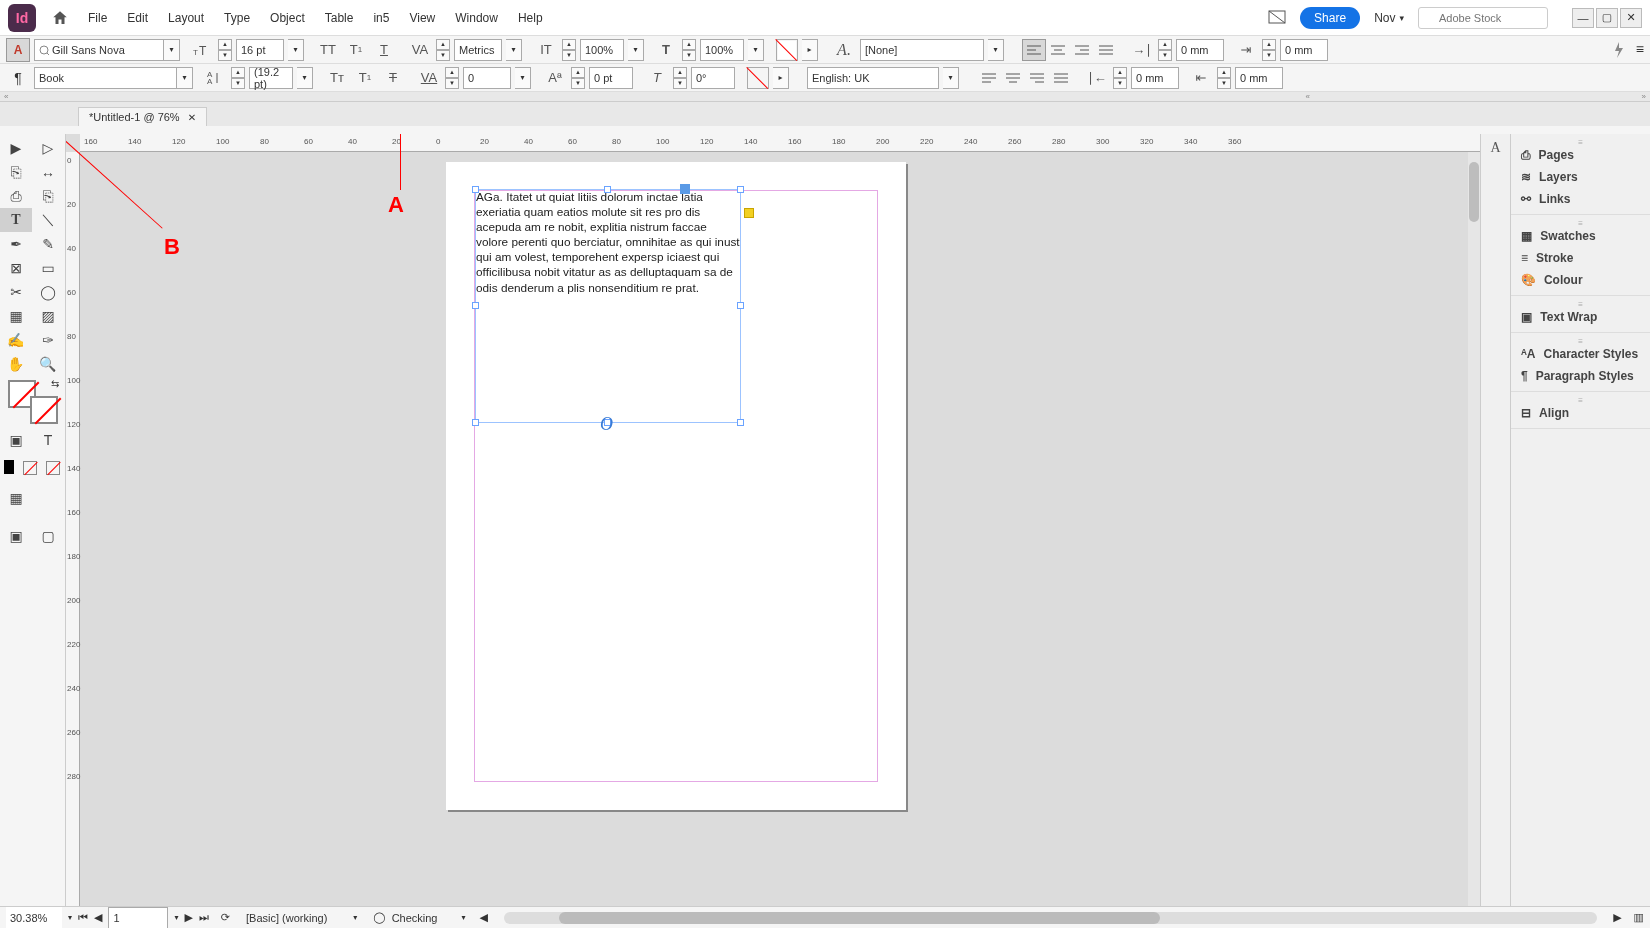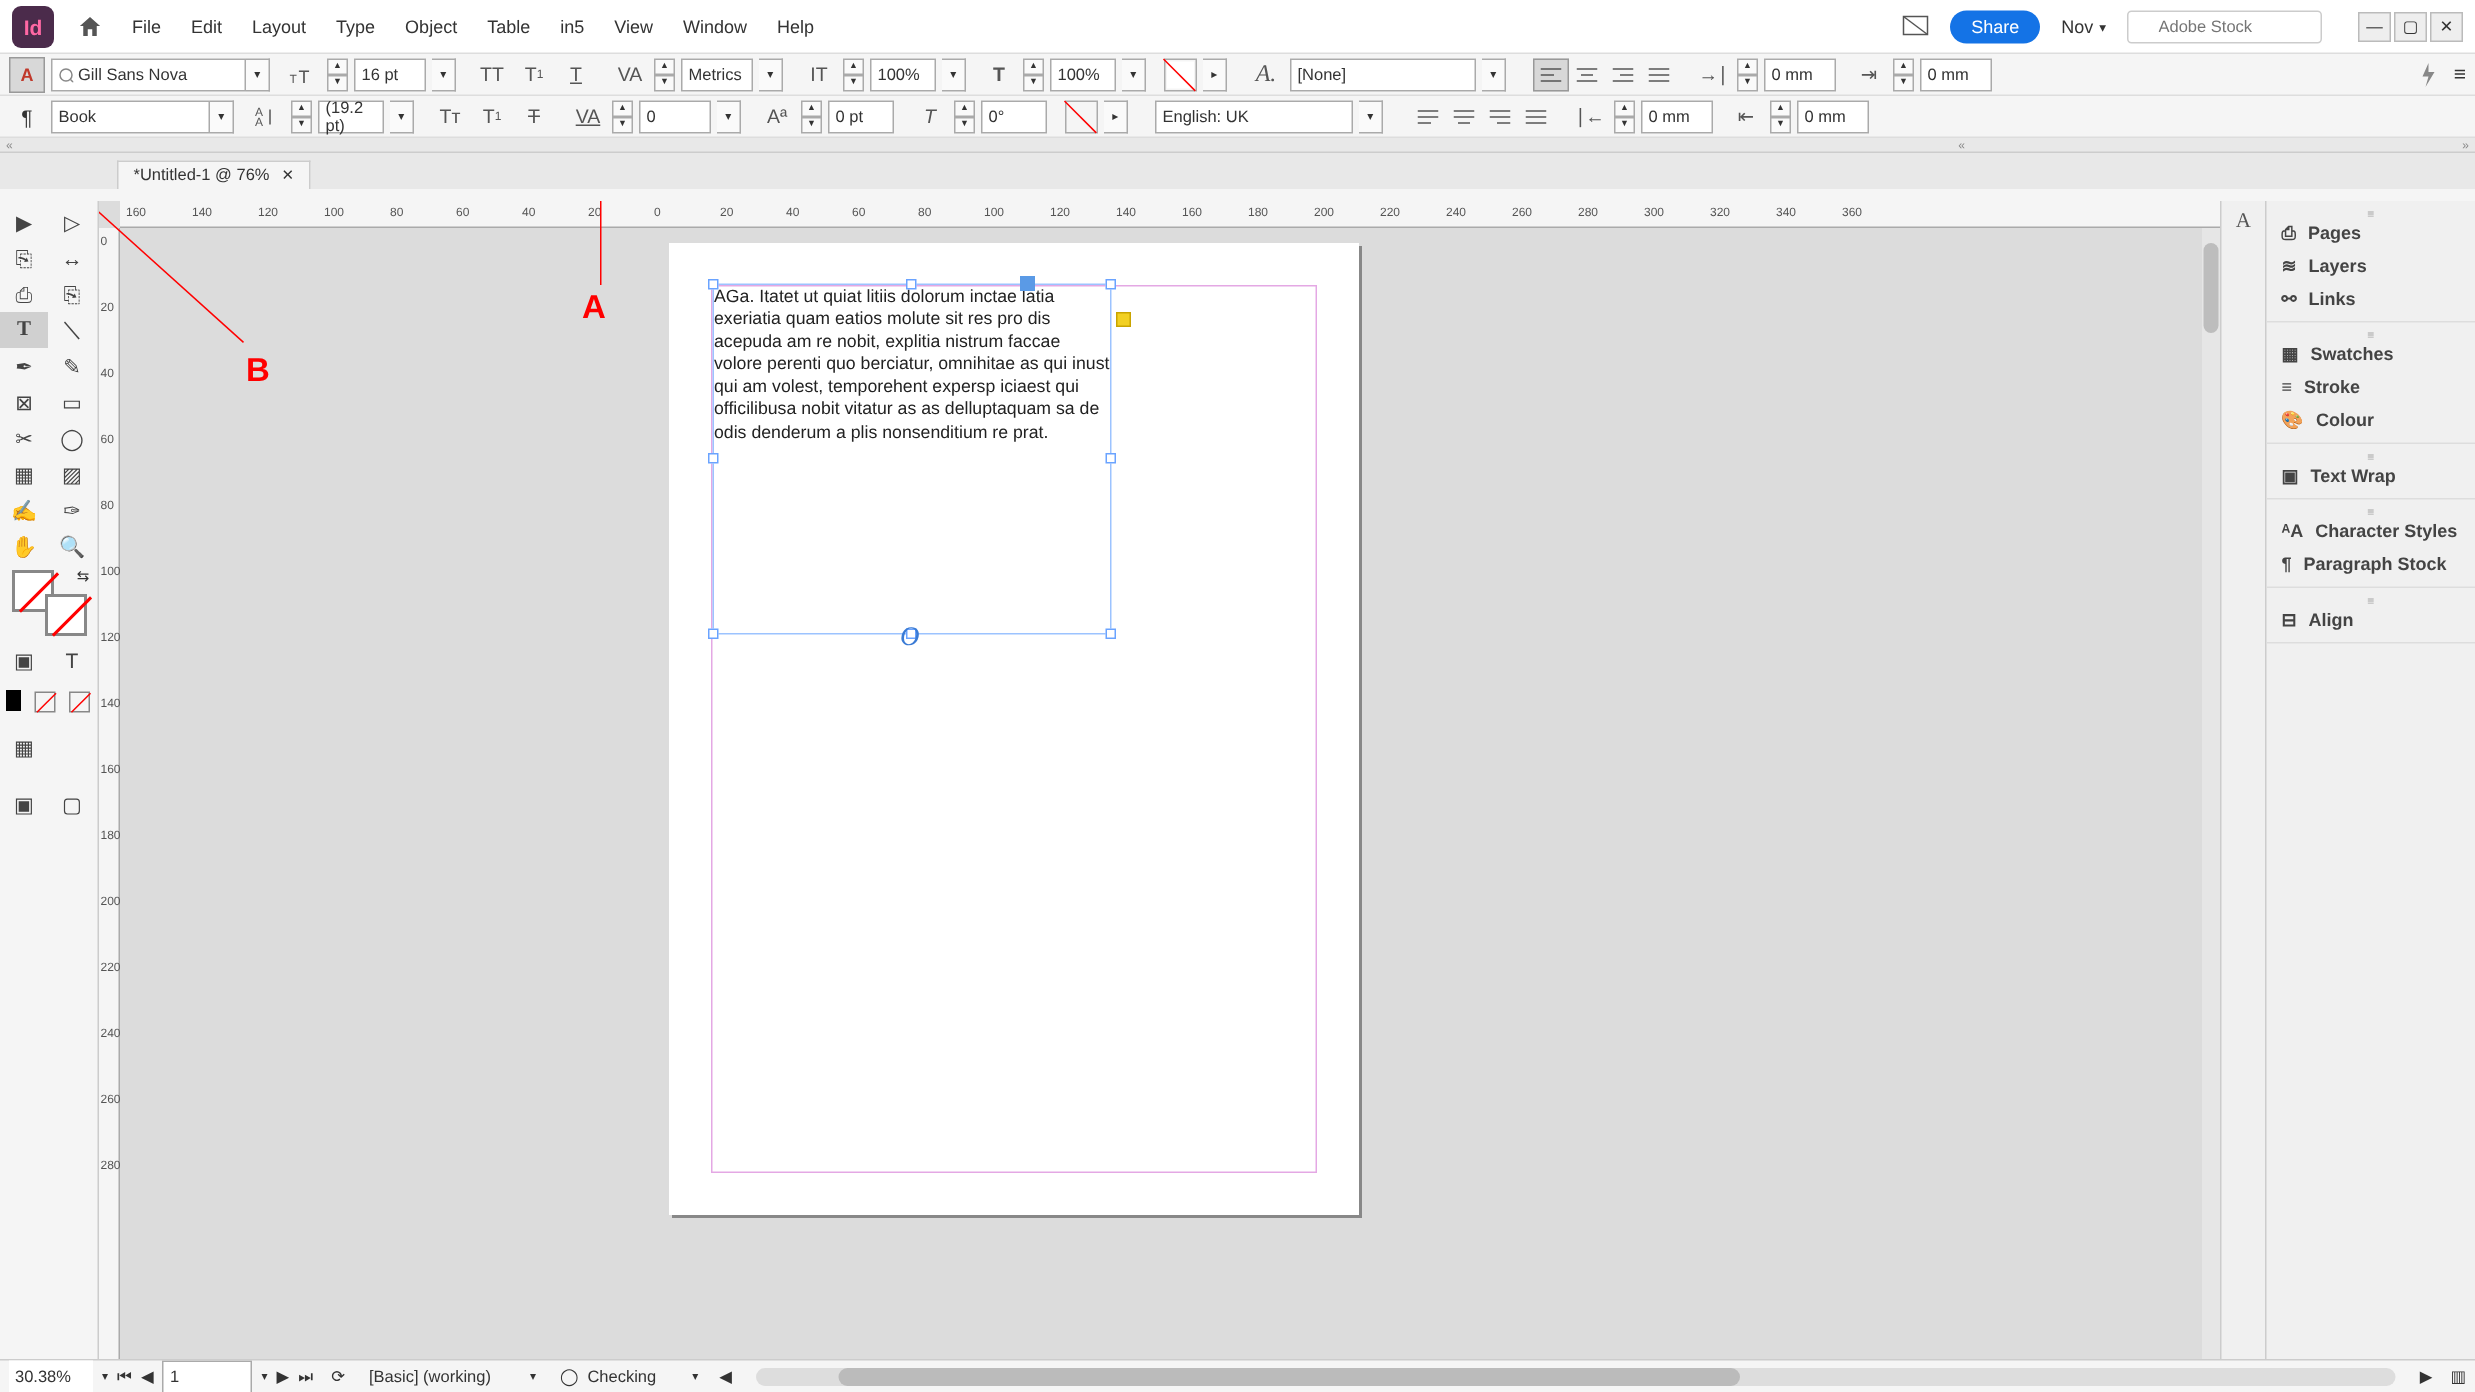--- a/index.html
+++ b/index.html
@@ -246,21 +246,21 @@
           <path d="M7 1 L3 10 L7 10 L5 17 L11 7 L7 7 Z" fill="#888"></path>
         </svg>
       </div>
     <div style="font-size:14px;">≡</div>
   </div>
 </div>
 
 <div class="ctrlrow">
   <div class="sq" style="font-size:14px;">¶</div>
   <div style="display:flex;">
-    <div class="field" style="width:106px;">Book</div>
+    <div class="field" style="width:143px;">Book</div>
     <div class="dd-arrow">▾</div>
   </div>
   <div class="iconbtn" style="margin-left:6px;">
       <svg width="16" height="14">
         <text x="0" y="6" font-size="8" fill="#555">A</text>
         <text x="0" y="13" font-size="8" fill="#555">A</text>
         <line x1="10" y1="2" x2="10" y2="12" stroke="#555"></line>
       </svg>
     </div>
   <div class="spin">
@@ -567,21 +567,21 @@
         </div>
     </div>
     <div class="panel-group">
       <div class="drag"></div>
       <div class="panel-item">
           <span>ᴬA</span>
           <span>Character Styles</span>
         </div>
       <div class="panel-item">
           <span>¶</span>
-          <span>Paragraph Stock</span>
+          <span>Paragraph Styles</span>
         </div>
     </div>
     <div class="panel-group">
       <div class="drag"></div>
       <div class="panel-item">
           <span>⊟</span>
           <span>Align</span>
         </div>
     </div>
   </div>

